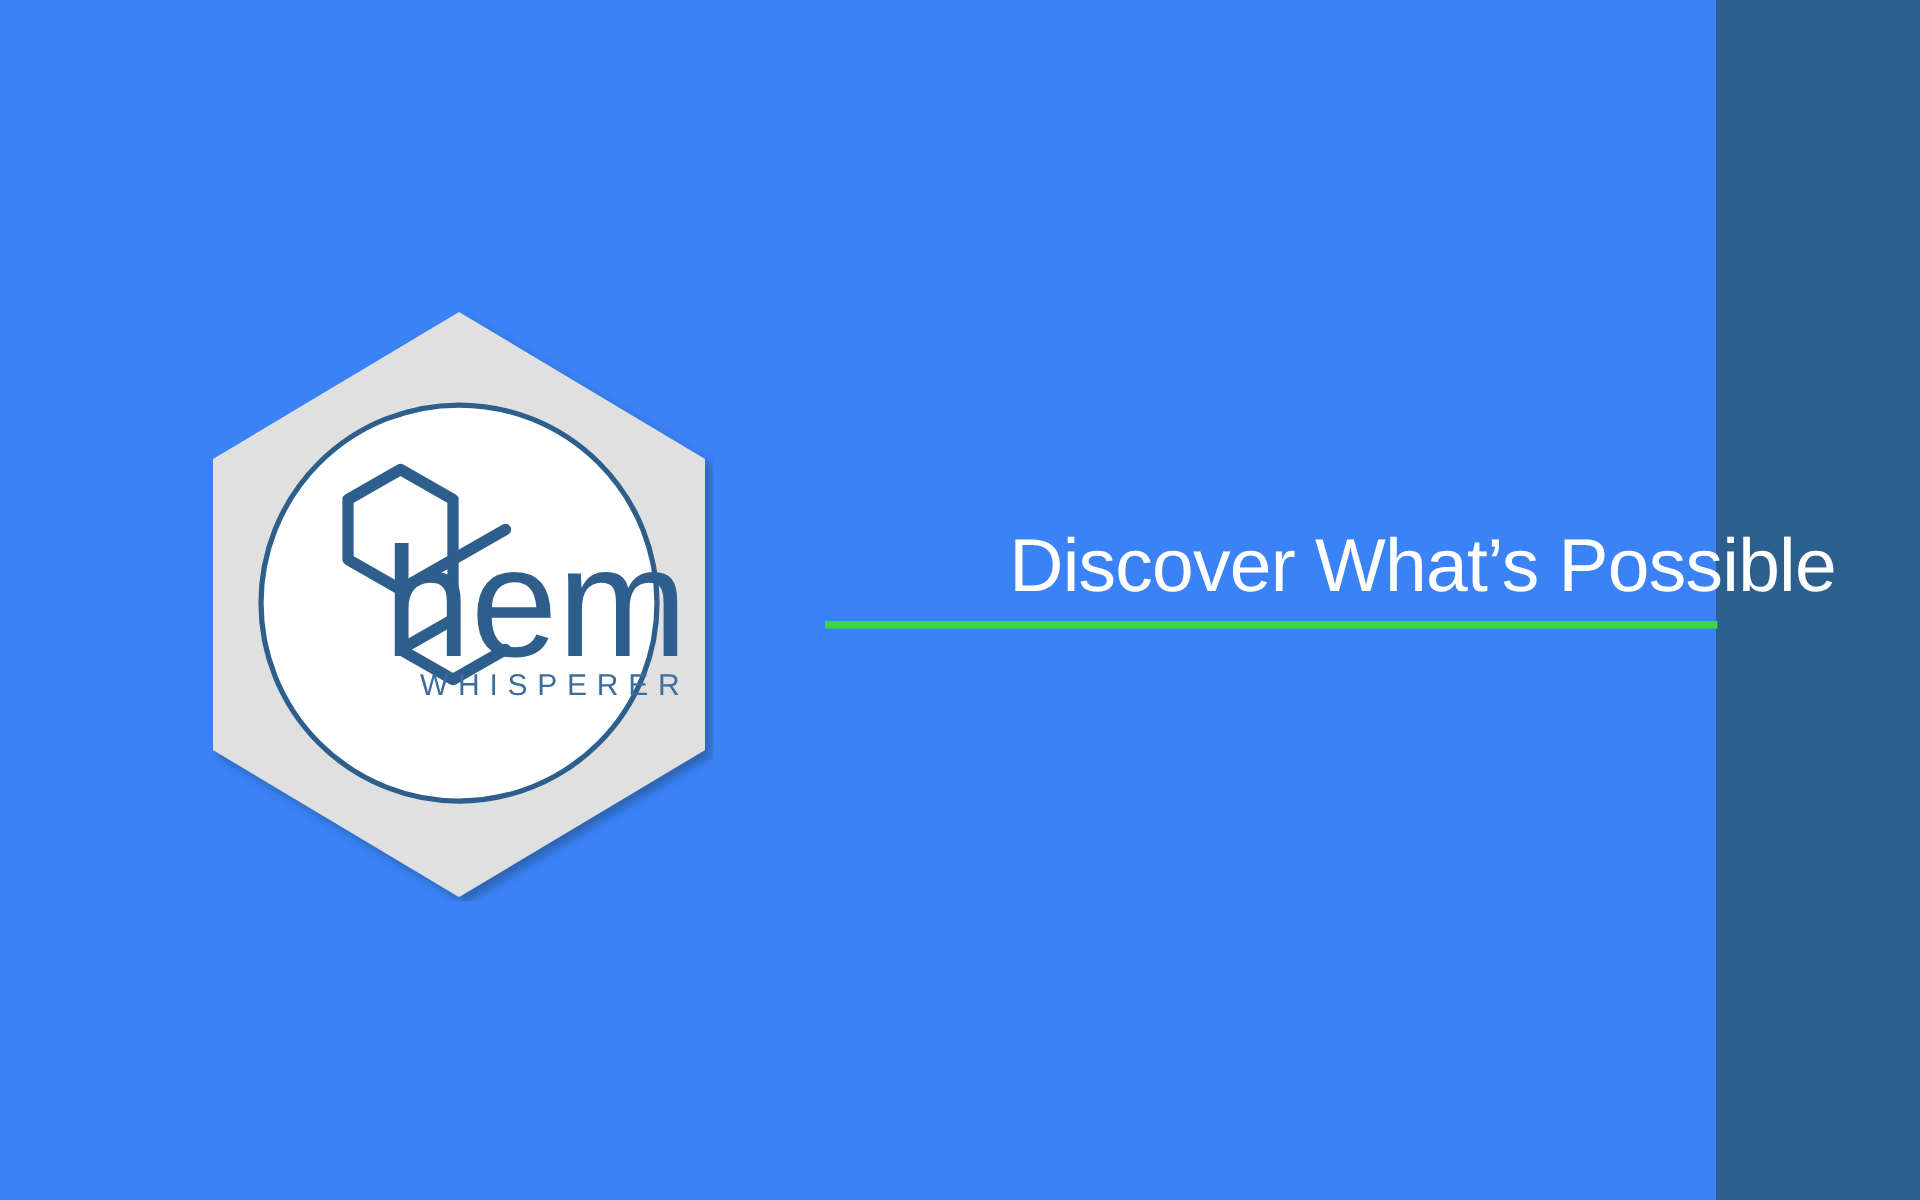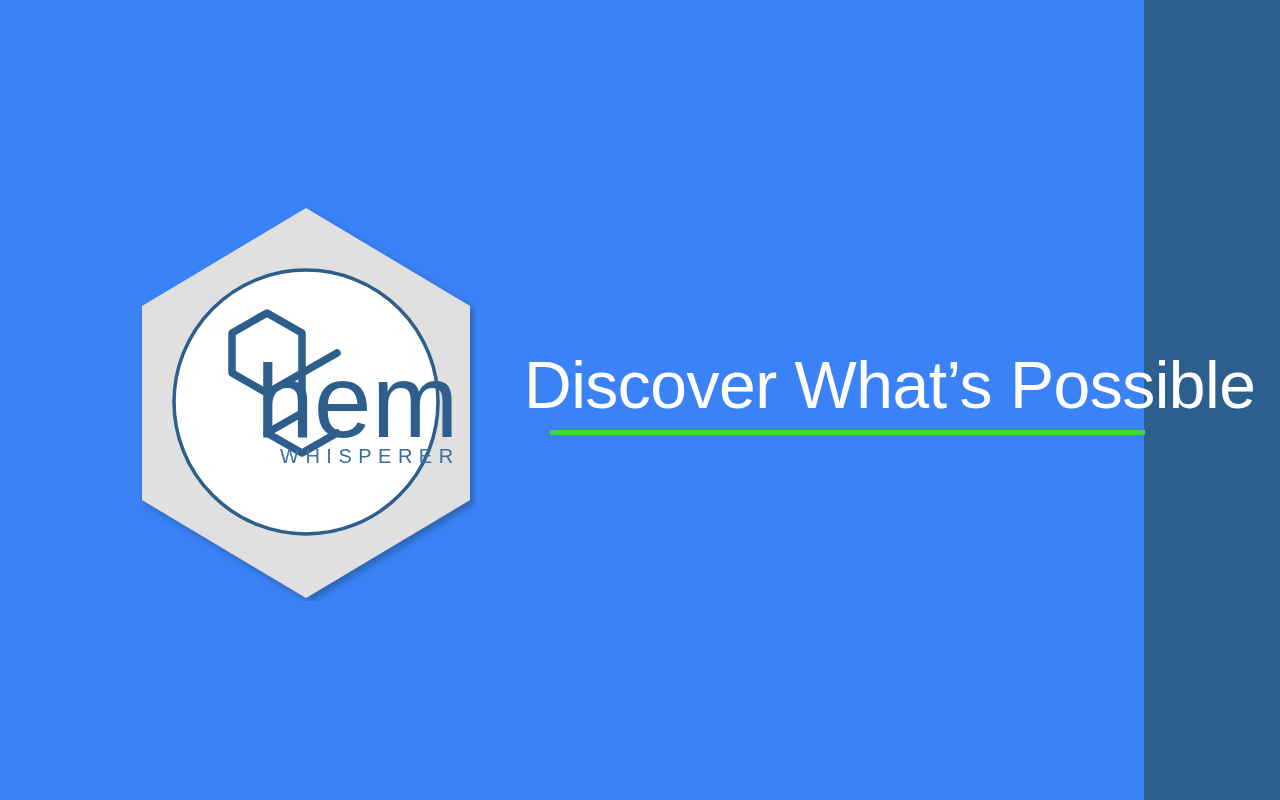--- a/index.html
+++ b/index.html
@@ -37,21 +37,21 @@
 
   
   .tagline-block {
     position: absolute;
     left: 524px;
     top: 352px;
     width: 700px;
   }
   .tagline-text {
     font-family: "Liberation Sans", sans-serif;
-    font-size: 66px;
+    font-size: 50px;
     font-weight: 400;
     line-height: 1.0;
     color: #FFFFFF;
     letter-spacing: -0.5px;
     white-space: nowrap;
     text-align: right;
   }
   .tagline-rule {
     margin-top: 12px;
     margin-left: 26px;

